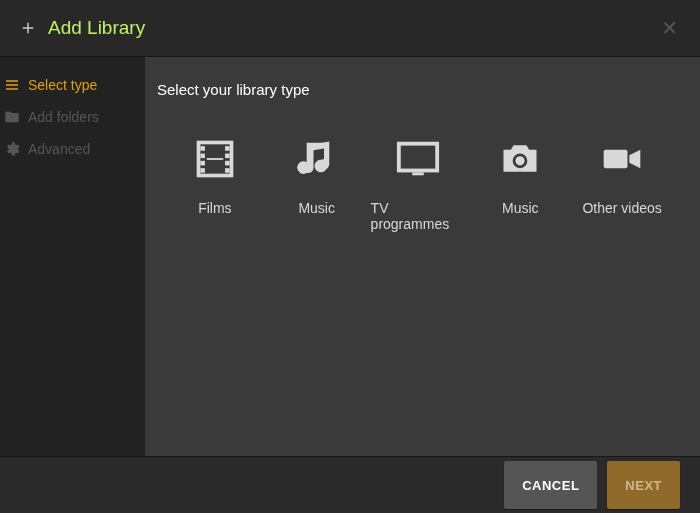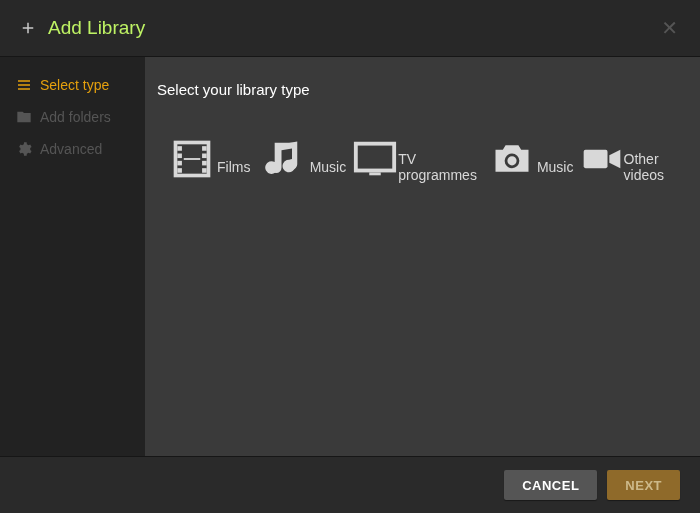--- a/index.html
+++ b/index.html
@@ -57,21 +57,21 @@
   .sidebar {
     width: 145px;
     flex: 0 0 145px;
     background: #222222;
     padding-top: 12px;
   }
   .side-item {
     display: flex;
     align-items: center;
     gap: 8px;
-    padding: 8px 16px;
+    padding: 8px 4px;
     font-size: 14px;
     color: #555;
     cursor: default;
   }
   .side-item.active {
     color: #e5a00d;
     cursor: pointer;
   }
   .side-item .side-icon {
     width: 16px;
@@ -96,21 +96,21 @@
   }
   .types {
     display: flex;
     justify-content: space-between;
     gap: 6px;
     padding: 0 10px;
   }
   .type {
     flex: 1;
     display: flex;
-    flex-direction: row;
+    flex-direction: column;
     align-items: center;
     cursor: pointer;
     color: #d8d8d8;
     font-size: 14px;
   }
   .type .tile-icon {
     width: 50px;
     height: 50px;
     display: flex;
     align-items: center;
@@ -127,21 +127,21 @@
     height: 56px;
     padding: 0 20px;
     background: #2a2a2a;
     border-top: 1px solid #161616;
     display: flex;
     align-items: center;
     justify-content: flex-end;
     gap: 10px;
   }
   .btn {
-    height: 30px;
+    height: 48px;
     padding: 0 18px;
     font-size: 13px;
     font-weight: 700;
     letter-spacing: 0.5px;
     border: none;
     border-radius: 2px;
     cursor: pointer;
     text-transform: uppercase;
     box-shadow: 0 1px 1px rgba(0,0,0,.4);
   }

